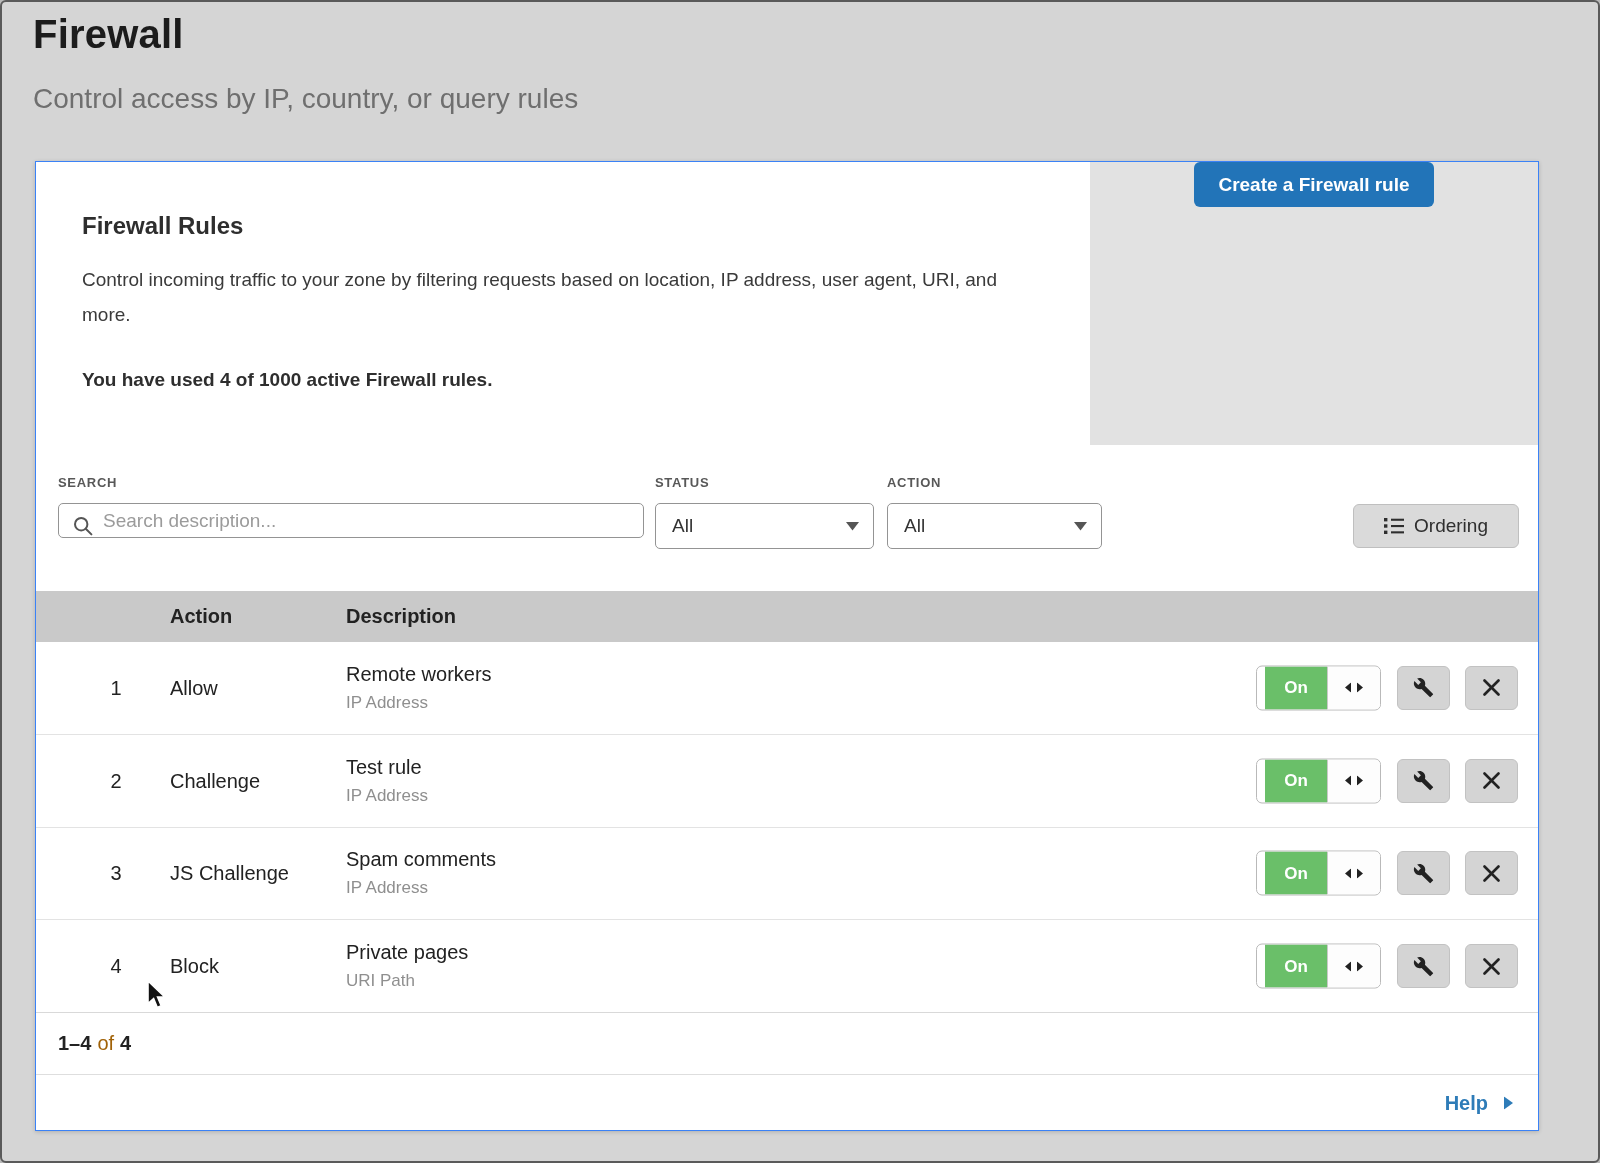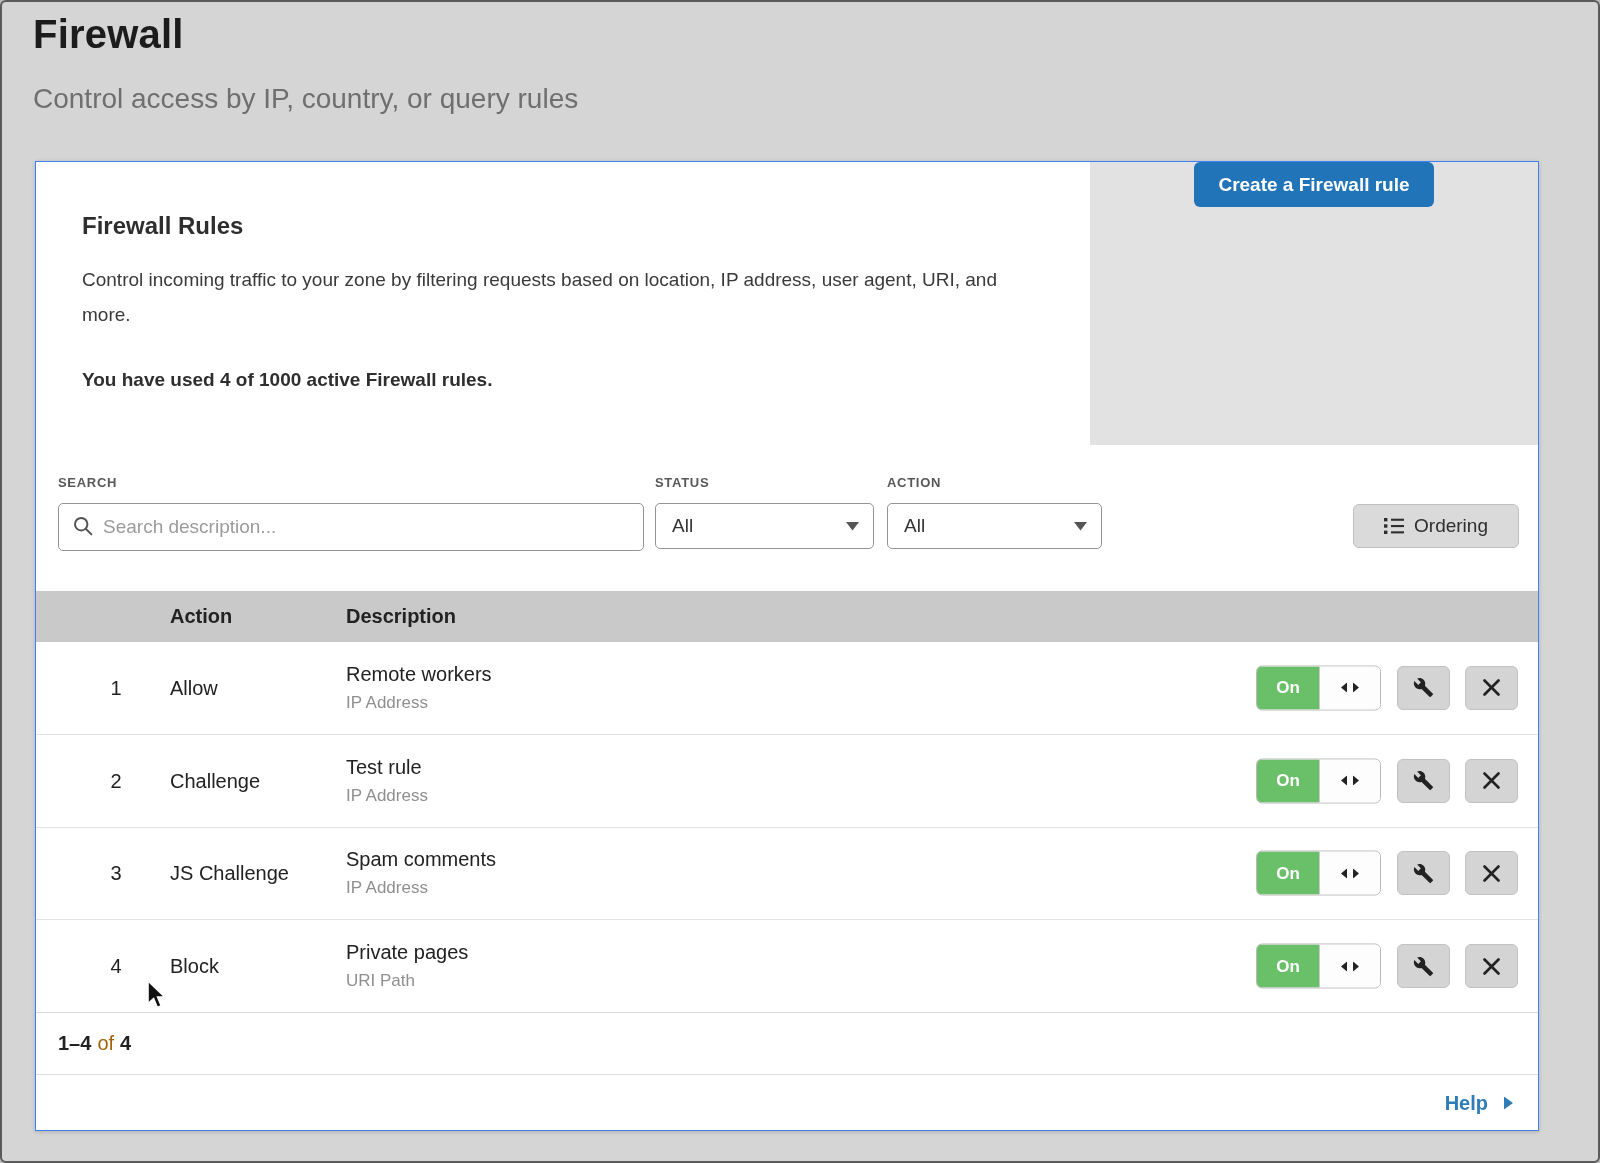--- a/index.html
+++ b/index.html
@@ -58,21 +58,21 @@
   
   .filters { position: relative; height: 146px; background: #ffffff; }
   .filter-label {
     position: absolute; top: 30px;
     font-size: 13px; font-weight: 700; color: #585858; letter-spacing: 0.7px;
   }
   .lbl-search { left: 22px; }
   .lbl-status { left: 619px; }
   .lbl-action { left: 851px; }
 
-  .search-box { position: absolute; left: 22px; top: 58px; width: 586px; height: 48px; }
+  .search-box { position: absolute; left: 22px; top: 58px; width: 586px; height: 35px; }
   .search-box svg { position: absolute; left: 15px; top: 13px; }
   .search-input {
     width: 100%; height: 100%;
     border: 1px solid #949494; border-radius: 5px;
     font-family: "Liberation Sans", sans-serif;
     font-size: 19px; color: #333;
     padding: 0 12px 0 44px;
     background: #fff;
     outline: none;
   }
@@ -128,21 +128,21 @@
     width: 125px; height: 45px;
     border-radius: 6px;
     display: flex; overflow: hidden;
     border: 1px solid #b9b9b9;
     cursor: pointer;
     background: #fff;
   }
   .toggle-on {
     width: 62px; background: #6abf69;
     color: #fff; font-size: 17px; font-weight: 600;
-    display: flex; align-items: center; justify-content: center;
+    display: flex; align-items: center; justify-content: center; margin-left: 8px;
   }
   .toggle-handle {
     flex: 1; background: #fdfdfd;
     border-left: 1px solid #c9c9c9;
     display: flex; align-items: center; justify-content: center; gap: 5px;
   }
 
   .icon-btn {
     position: absolute; top: 50%; transform: translateY(-50%);
     width: 53px; height: 44px;

